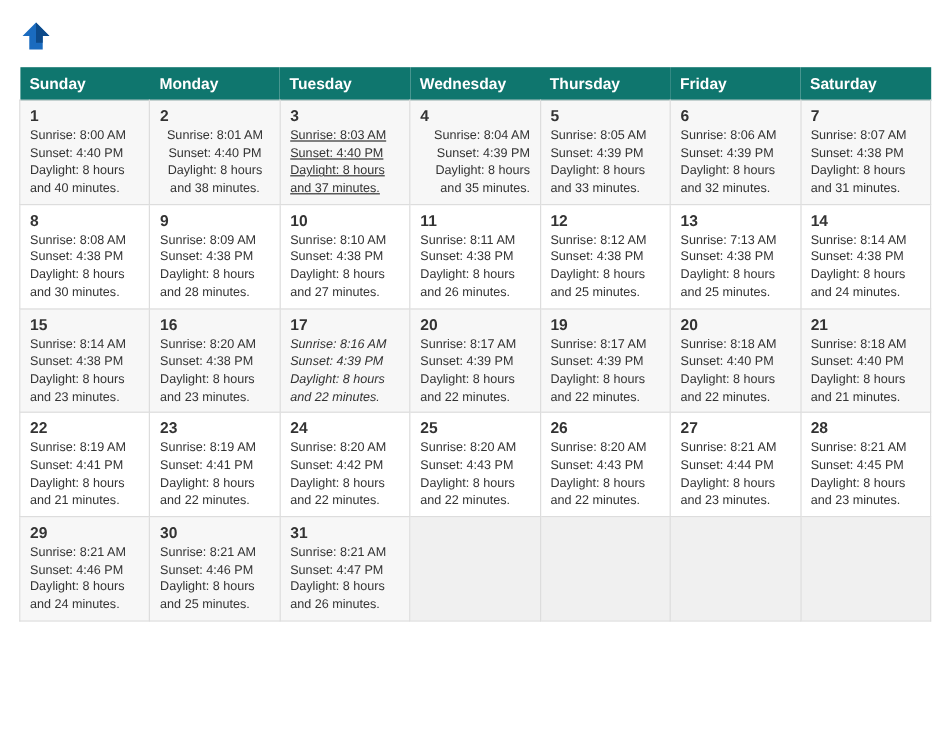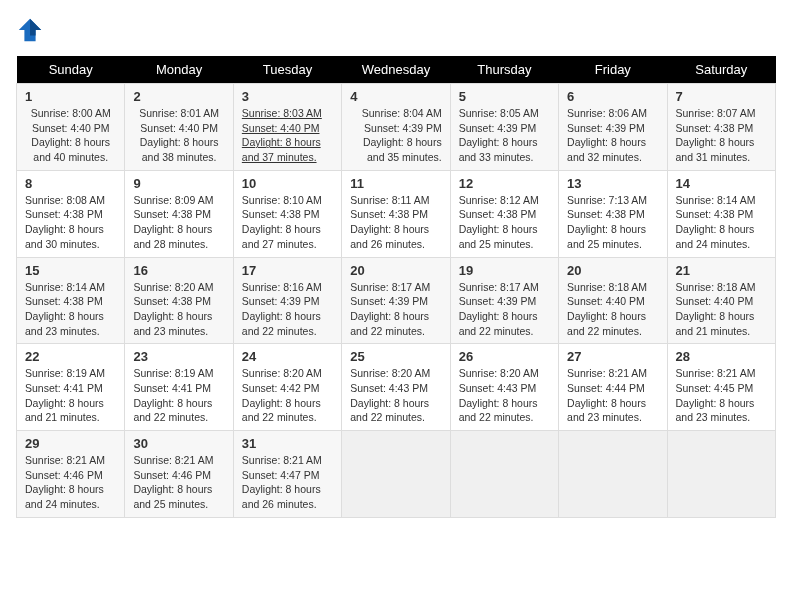--- a/index.html
+++ b/index.html
@@ -43,26 +43,26 @@
     .location {
       font-size: 14px;
       color: #555;
     }
     table {
       width: 100%;
       border-collapse: collapse;
       font-size: 11px;
     }
     thead tr th {
-      background-color: #000000;
+      background-color: #0f766e;
       color: #fff;
-      text-align: center;
+      text-align: left;
       padding: 6px 8px;
       font-size: 13px;
-      font-weight: normal;
+      font-weight: bold;
     }
     tbody tr td {
       vertical-align: top;
       padding: 5px 8px;
       border: 1px solid #ddd;
       color: #333;
       width: calc(100% / 7);
       min-height: 80px;
     }
     tbody tr:nth-child(odd) td {
@@ -115,21 +115,21 @@
         <th>Wednesday</th>
         <th>Thursday</th>
         <th>Friday</th>
         <th>Saturday</th>
       </tr>
   </thead>
   <tbody id="calendar-body">
       <tr>
         <td>
           <span class="day-num">1</span>
-          <div class="day-info" style="white-space: pre-line; text-align: center;">Sunrise: 8:00 AM
+          <div class="day-info" style="white-space: pre-line;">Sunrise: 8:00 AM
 Sunset: 4:40 PM
 Daylight: 8 hours
 and 40 minutes.</div>
         </td>
         <td>
           <span class="day-num">2</span>
           <div class="day-info" style="white-space: pre-line; text-align: center;">Sunrise: 8:01 AM
 Sunset: 4:40 PM
 Daylight: 8 hours
 and 38 minutes.</div>
@@ -231,21 +231,21 @@
         </td>
         <td>
           <span class="day-num">16</span>
           <div class="day-info" style="white-space: pre-line;">Sunrise: 8:20 AM
 Sunset: 4:38 PM
 Daylight: 8 hours
 and 23 minutes.</div>
         </td>
         <td>
           <span class="day-num">17</span>
-          <div class="day-info" style="white-space: pre-line;">Sunrise: 8:16 AM
+          <div class="day-info" style="white-space: pre-line; font-style: italic;">Sunrise: 8:16 AM
 Sunset: 4:39 PM
 Daylight: 8 hours
 and 22 minutes.</div>
         </td>
         <td>
           <span class="day-num">20</span>
           <div class="day-info" style="white-space: pre-line;">Sunrise: 8:17 AM
 Sunset: 4:39 PM
 Daylight: 8 hours
 and 22 minutes.</div>

